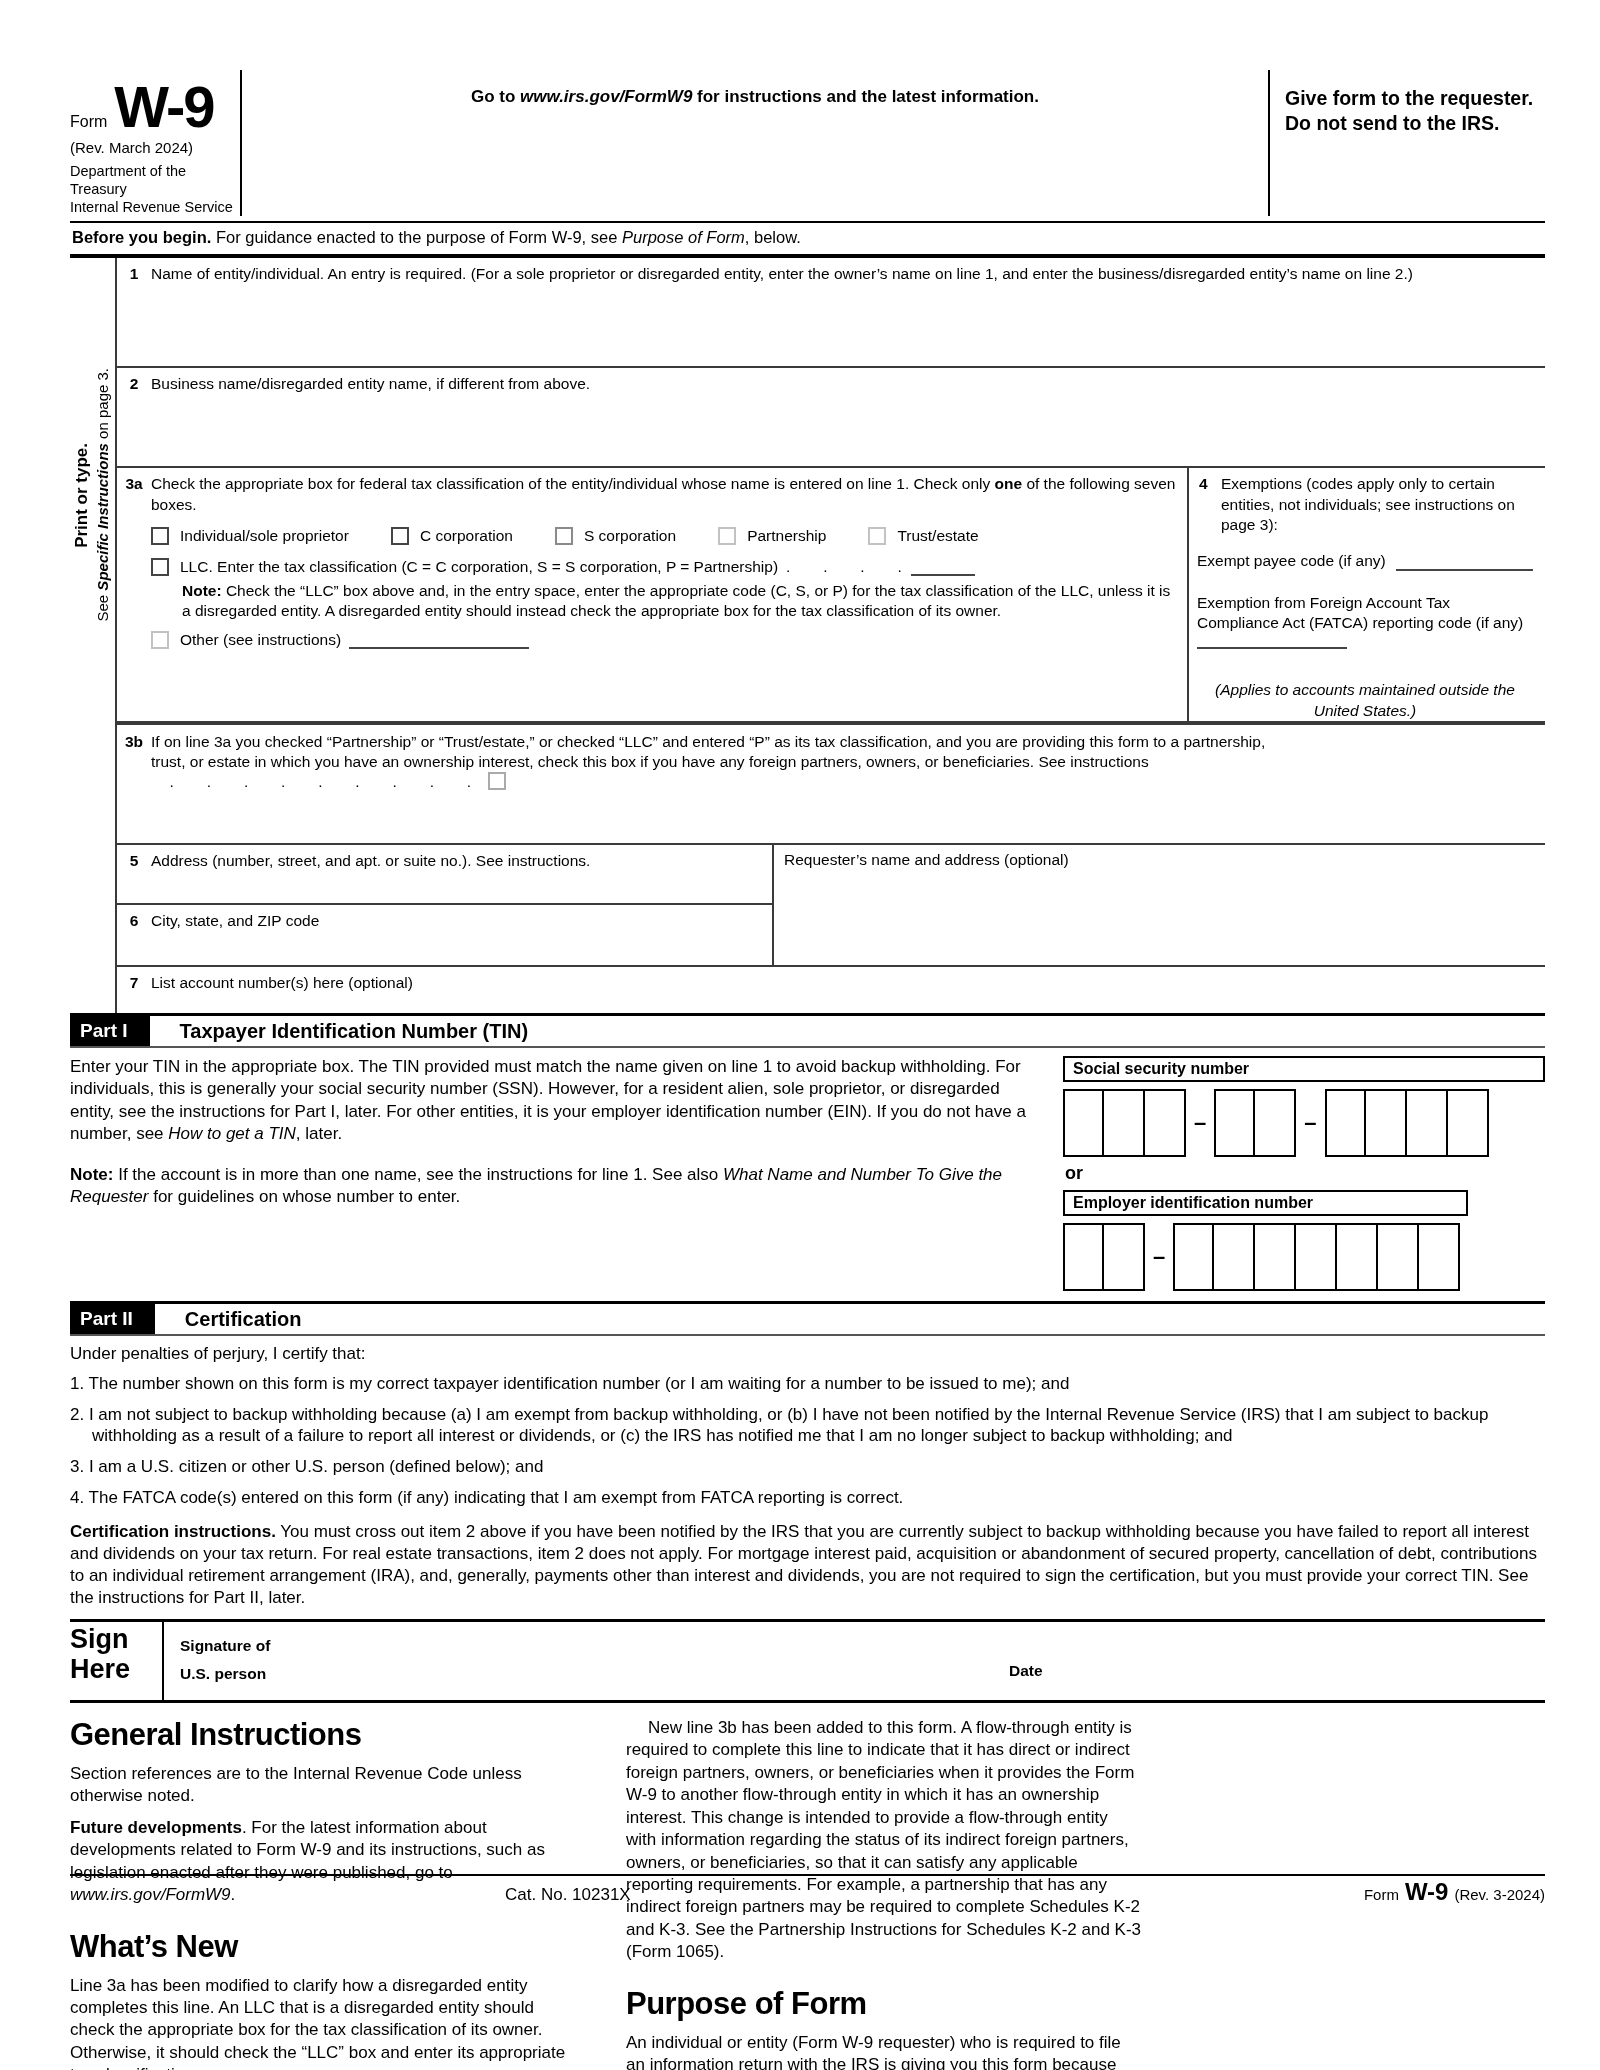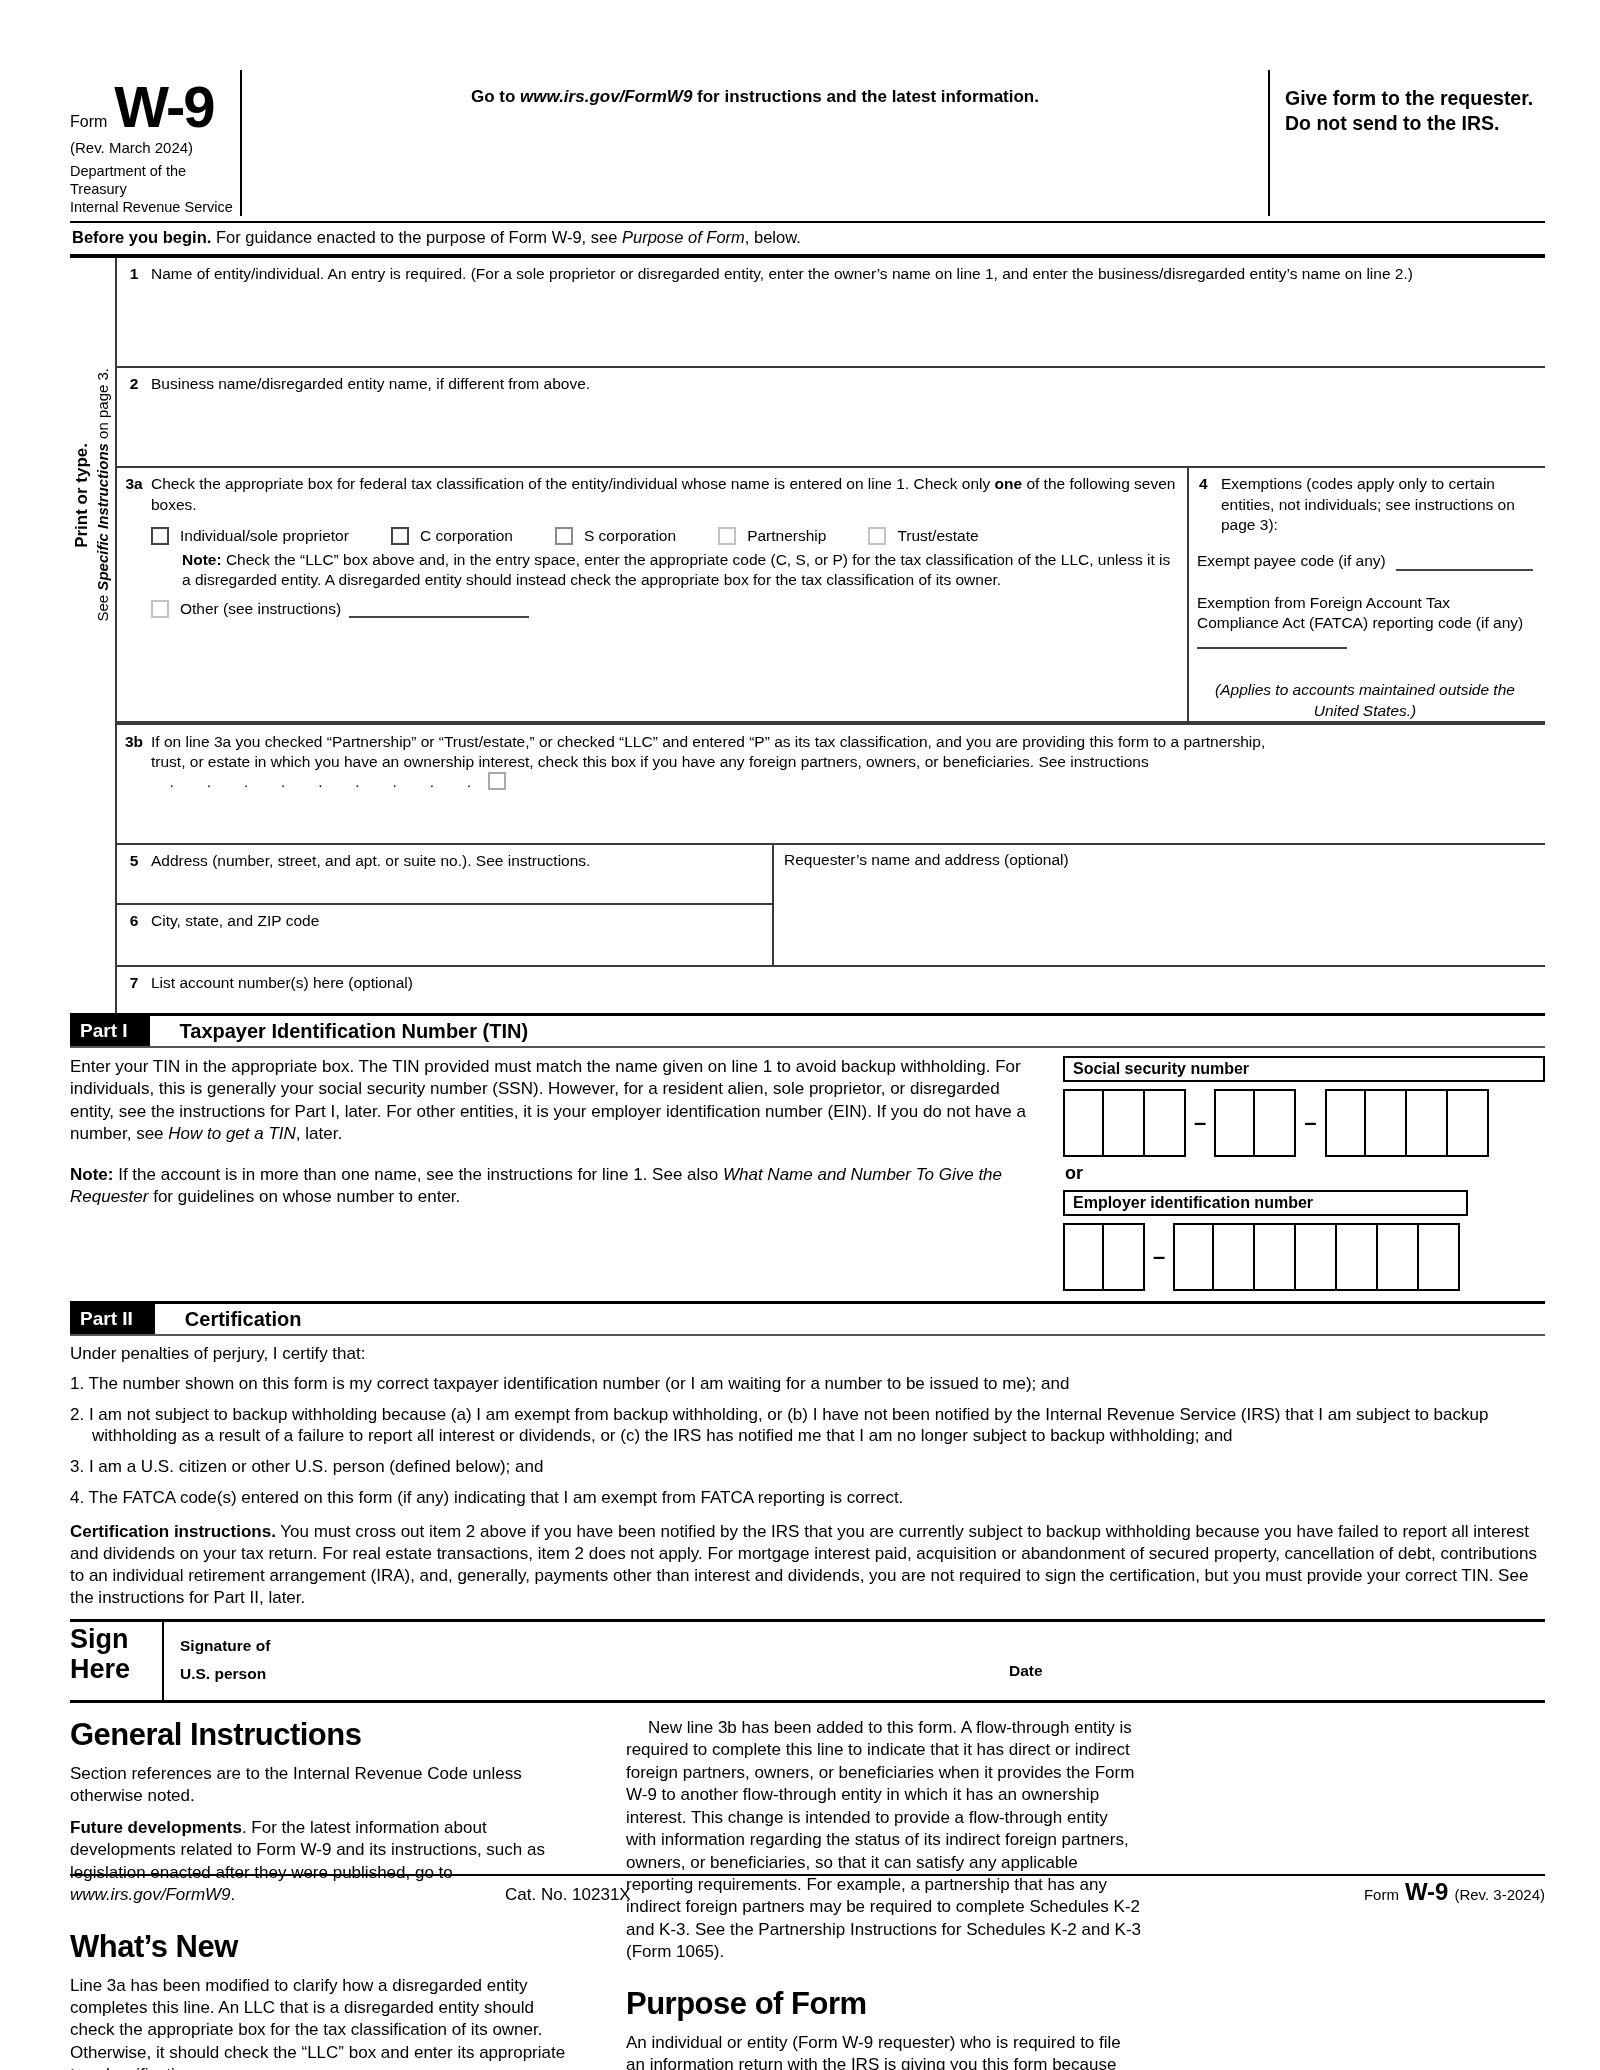--- a/index.html
+++ b/index.html
@@ -218,20 +218,26 @@
             <span class="cbitem">
                 <span class="cb light"></span>
                 <span>Partnership</span>
               </span>
             <span class="cbitem" style="margin-right:0;">
                 <span class="cb light"></span>
                 <span>Trust/estate</span>
               </span>
           </div>
 
+          <div class="llcrow">
+            <span class="cb"></span>
+            <span>LLC. Enter the tax classification (C = C corporation, S = S corporation, P = Partnership)</span>
+            <span class="dots">.      .      .      .</span>
+            <span class="entry-line llc-entry"></span>
+          </div>
 
           <div class="note3a">
             <span class="note-lead">Note:</span><span> Check the “LLC” box above and, in the entry space, enter the appropriate code (C, S, or P) for the tax classification of the LLC, unless it is a disregarded entity. A disregarded entity should instead check the appropriate box for the tax classification of its owner.</span>
           </div>
 
           <div class="otherrow">
             <span class="cb light"></span>
             <span>Other (see instructions)</span>
             <span class="entry-line other-entry"></span>
           </div>

